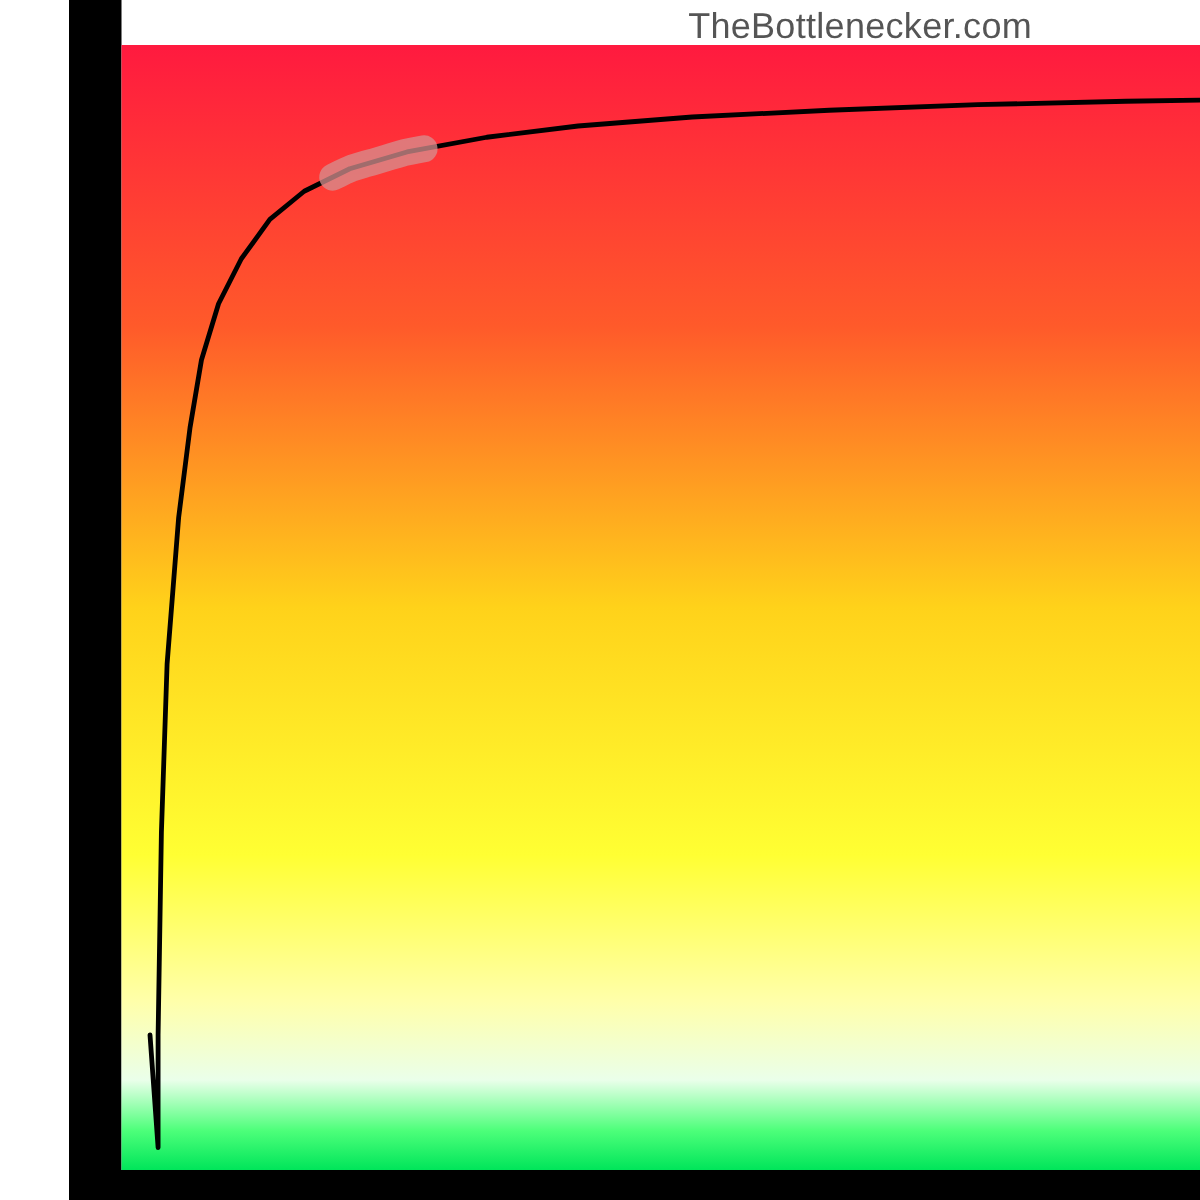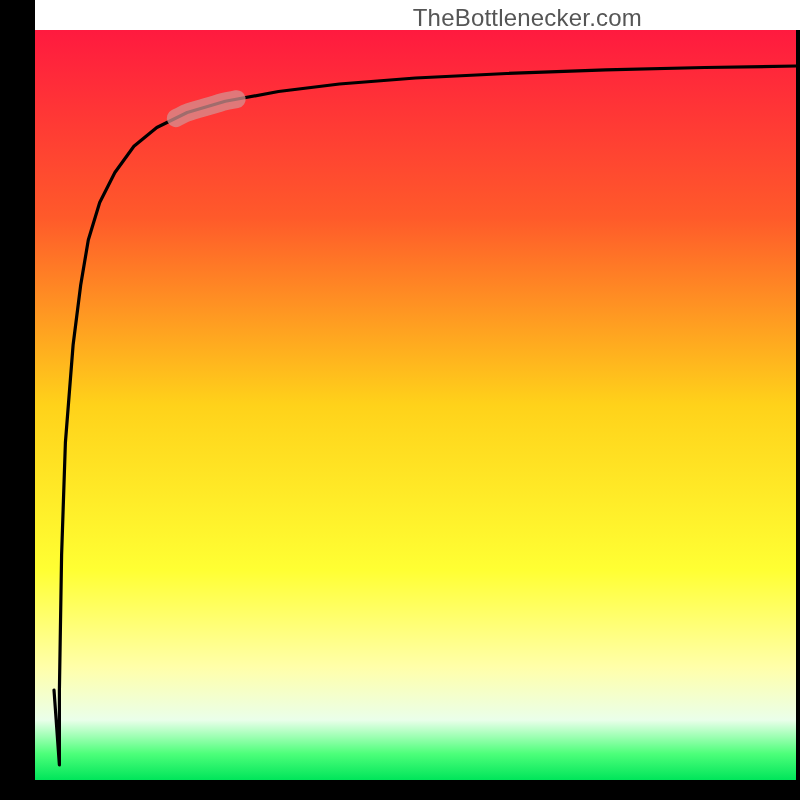--- a/index.html
+++ b/index.html
@@ -8,20 +8,21 @@
     width: 800px;
     height: 800px;
     overflow: hidden;
     background: #ffffff;
     font-family: Arial, Helvetica, sans-serif;
   }
   .frame {
     position: relative;
     width: 656px;
     height: 800px;
+    padding-left: 46px;
   }
   .watermark {
     position: absolute;
     top: 4px;
     right: 14px;
     font-size: 24px;
     color: #555;
     letter-spacing: 0.2px;
     font-weight: 400;
     z-index: 10;

